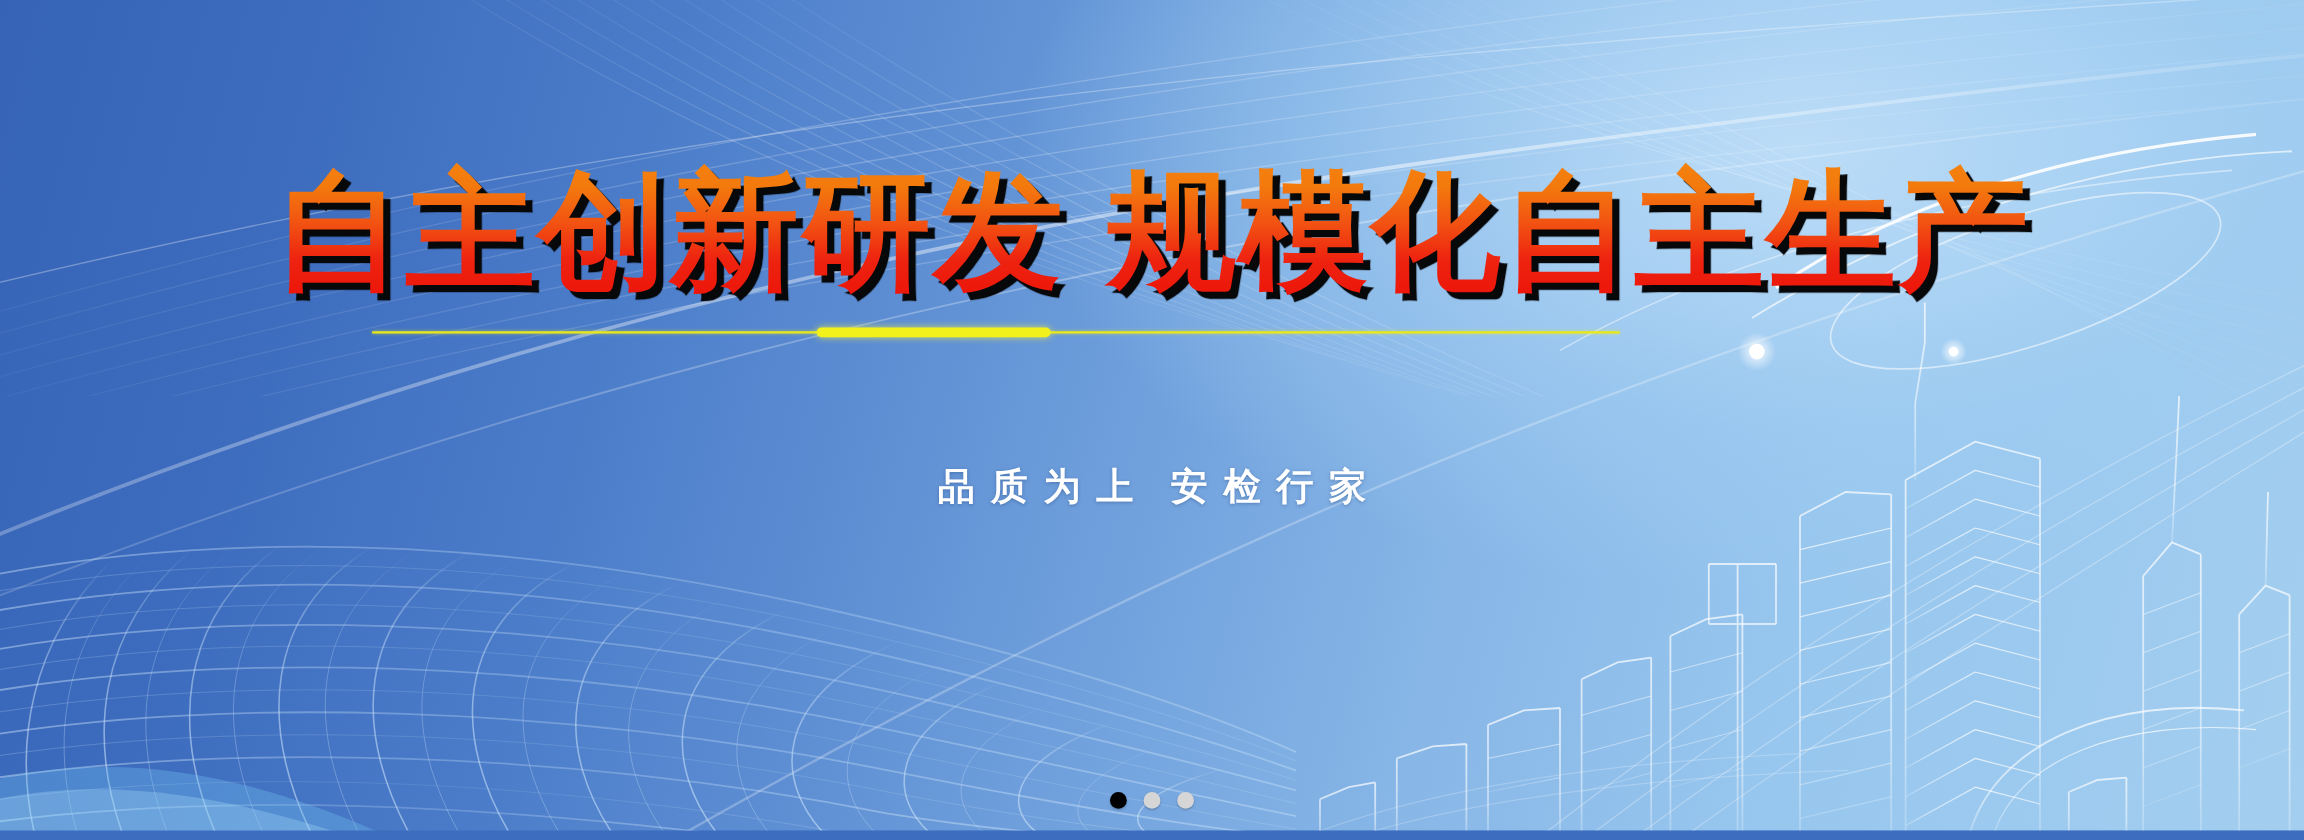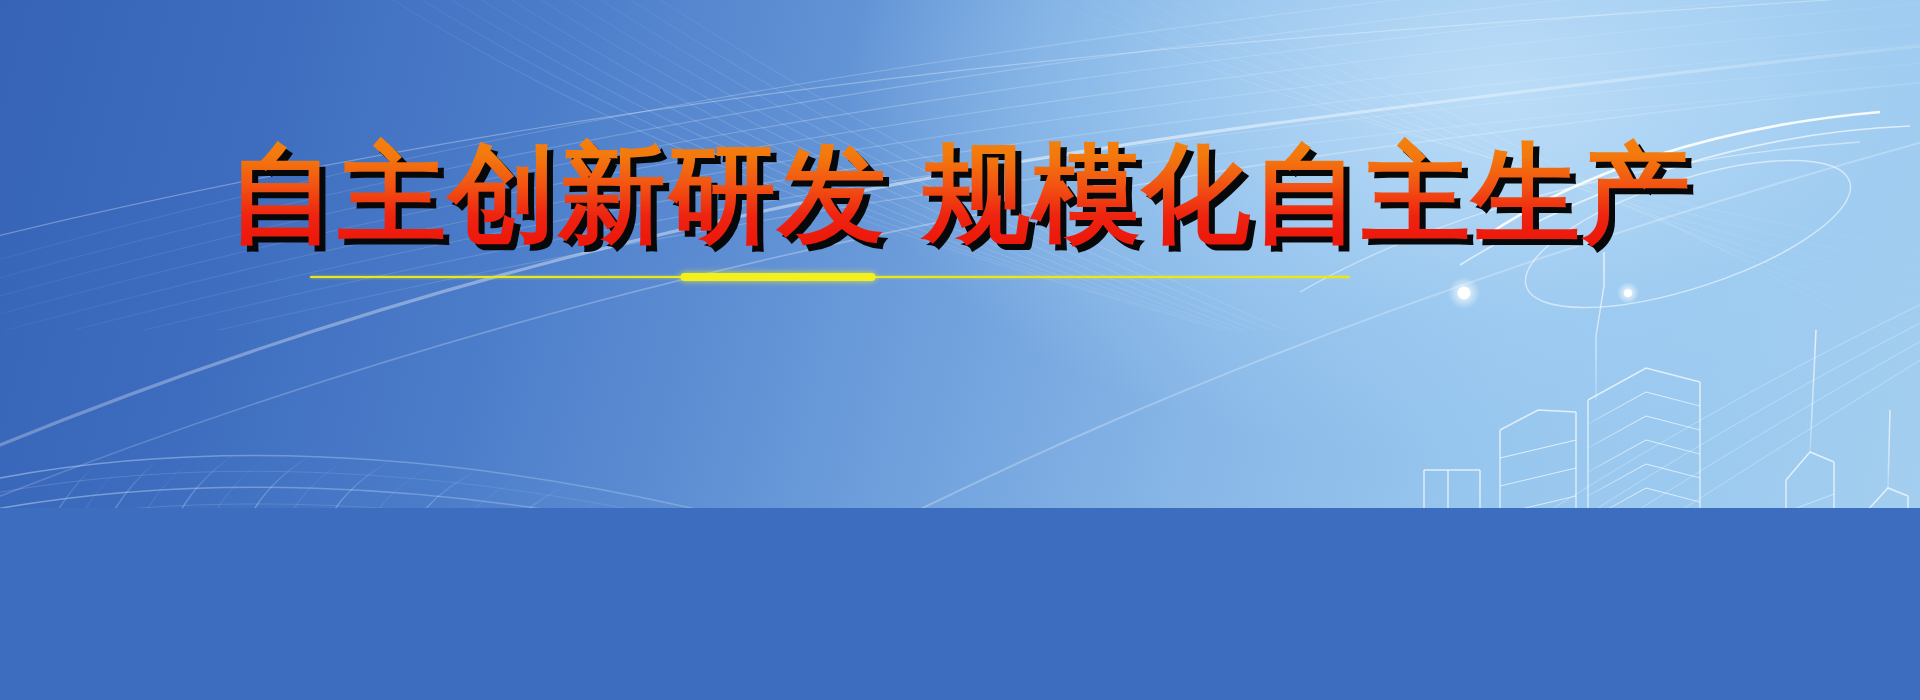--- a/index.html
+++ b/index.html
@@ -4,21 +4,21 @@
 <style>
   html,body{margin:0;padding:0;}
   body{
     width:1920px;height:700px;overflow:hidden;
     font-family:"Liberation Sans","DejaVu Sans",sans-serif;
     background:#3C6DBE;
   }
 
   .banner{
     position:relative;
-    width:1920px;height:508px;
+    width:1920px;height:692px;
     overflow:hidden;
     background:
       radial-gradient(ellipse 900px 520px at 78% 18%, rgba(190,222,248,0.95) 0%, rgba(160,205,242,0.55) 45%, rgba(120,175,230,0.0) 72%),
       linear-gradient(104deg,
         #3663b6 0%,
         #3d6cbe 13%,
         #4b7cc9 27%,
         #5f90d4 40%,
         #74a4de 52%,
         #89b8e8 65%,
@@ -341,20 +341,21 @@
 
   <div class="content">
 
     <h1 class="headline"><span>自主创新研发</span><span class="gap"></span><span>规模化自主生产</span></h1>
 
     <div class="divider">
       <div class="thin"></div>
       <div class="thick"></div>
     </div>
 
+    <div class="sub-one"><span>品质为上</span><span class="wordgap"></span><span>安检行家</span></div>
 
 
     <div class="dots">
       <span class="dot active"></span>
       <span class="dot"></span>
       <span class="dot"></span>
     </div>
 
   </div>
 </div>

